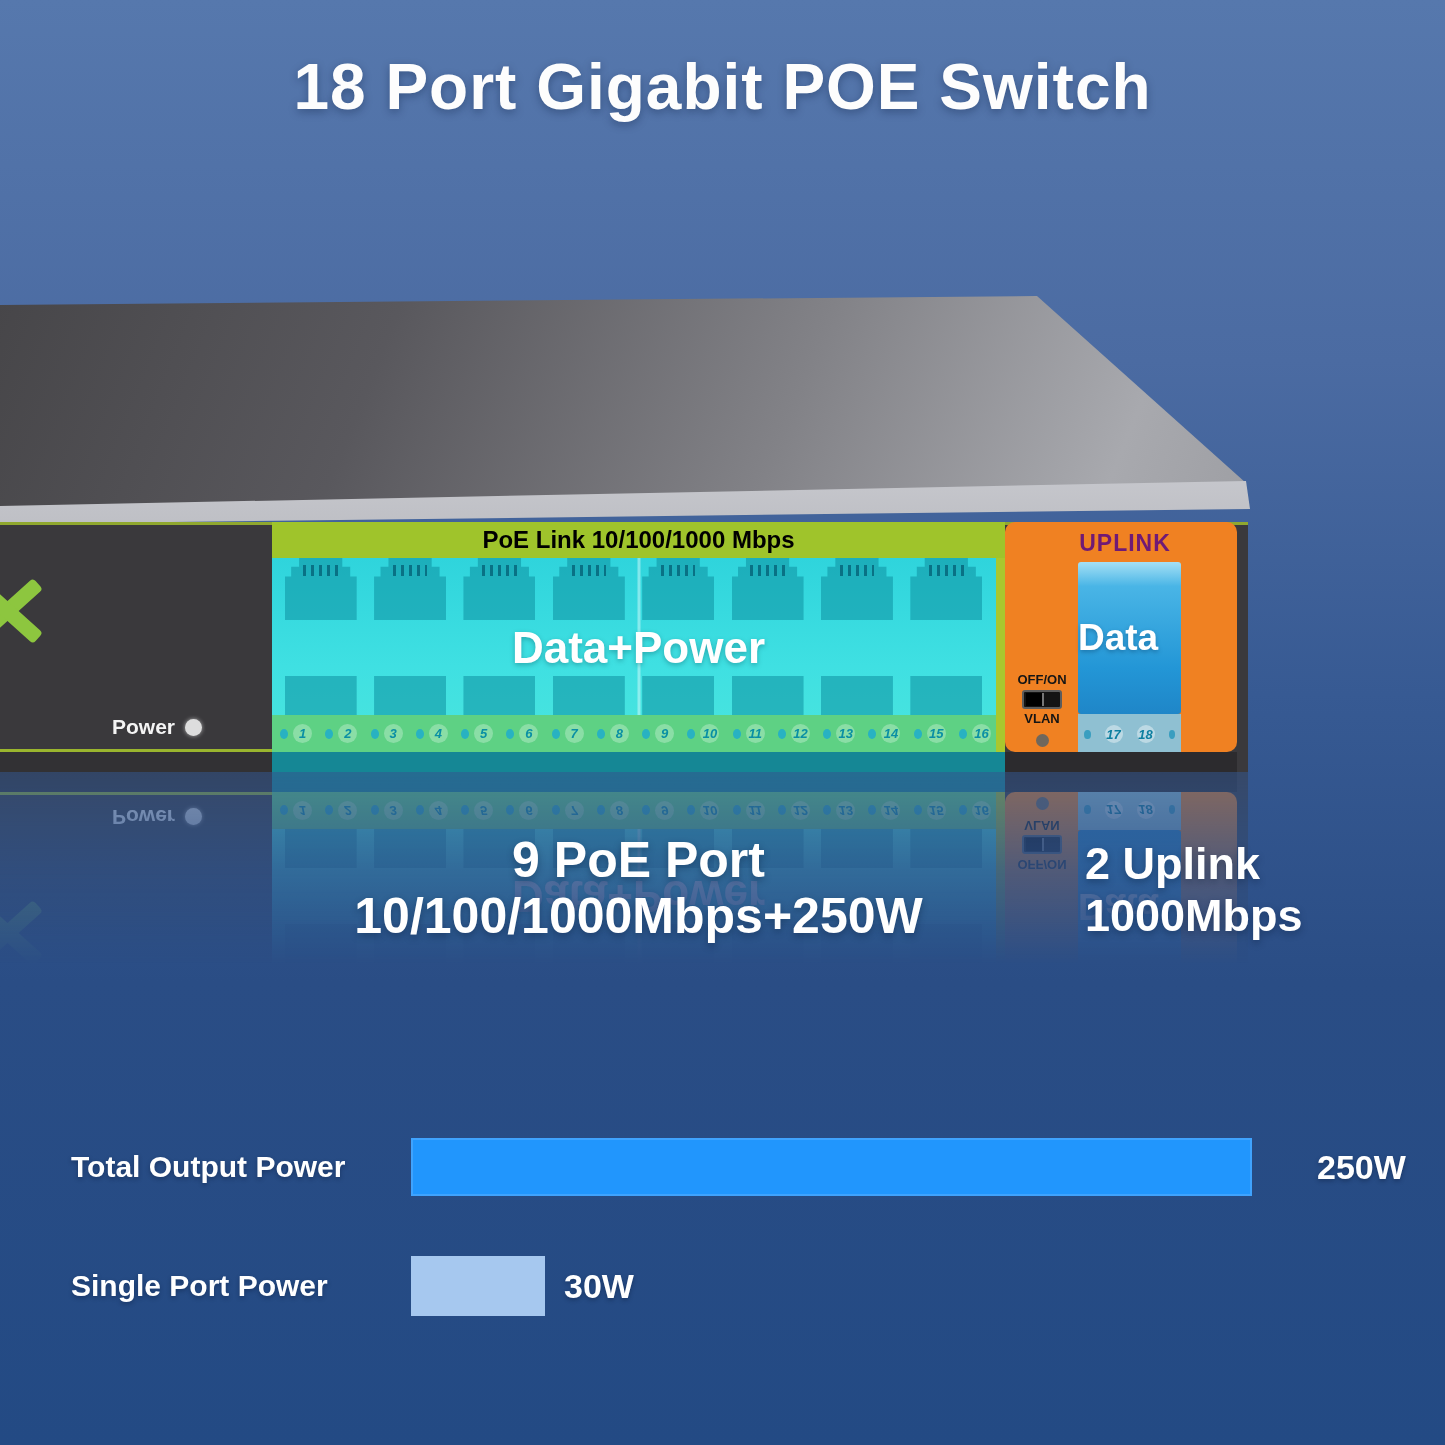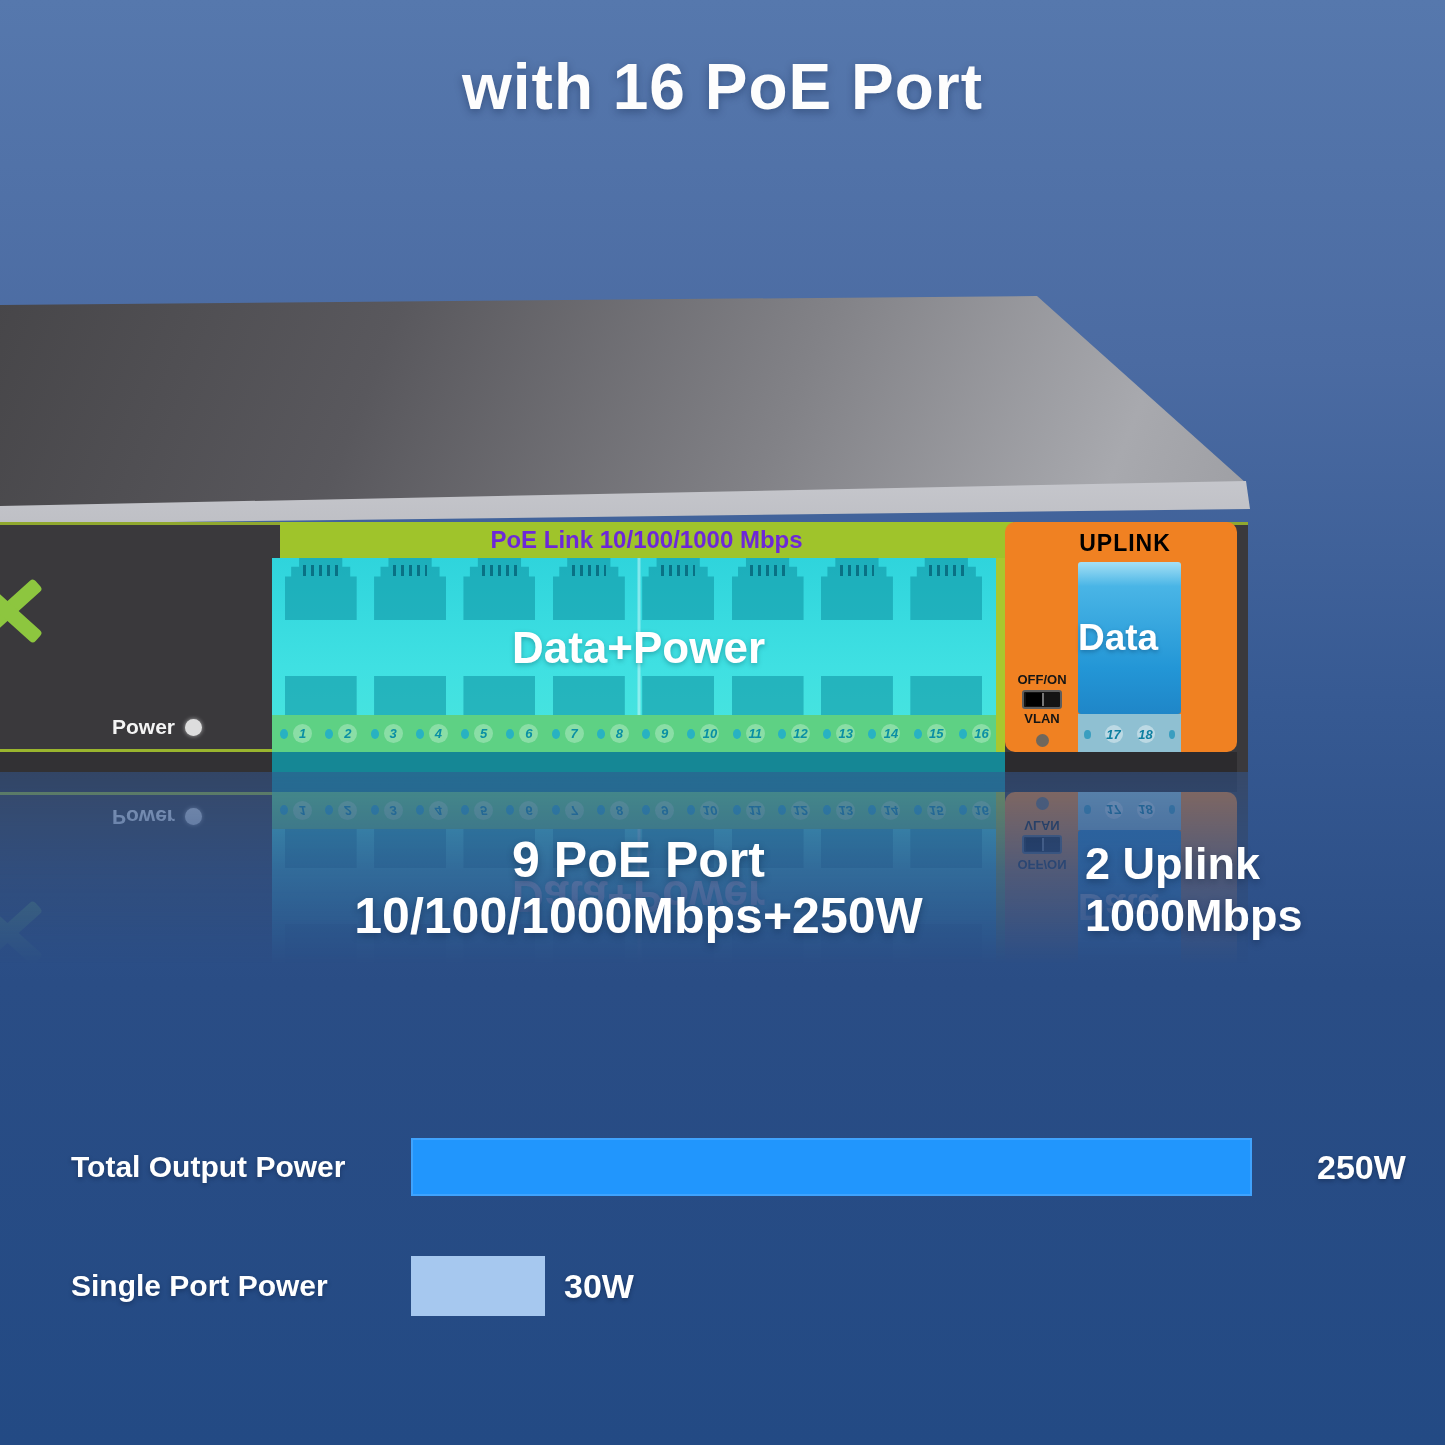--- a/index.html
+++ b/index.html
@@ -35,22 +35,22 @@
   .brand-x{position:absolute;left:-30px;top:52px;width:74px;height:74px;}
   .brand-x i{position:absolute;left:30px;top:-4px;width:15px;height:82px;background:#8dc63f;border-radius:4px;display:block;}
   .brand-x i:first-child{transform:rotate(48deg);}
   .brand-x i:last-child{transform:rotate(-48deg);}
   .power-row{position:absolute;left:112px;top:193px;display:flex;align-items:center;gap:10px;
     color:#f4f4f4;font-weight:700;font-size:21px;}
   .power-led{width:17px;height:17px;border-radius:50%;background:#dddddd;box-shadow:0 0 4px rgba(255,255,255,.6);}
   .left-footer{position:absolute;left:0;top:227px;width:272px;height:23px;background:#323134;border-top:3px solid #9ab52e;box-sizing:border-box;}
   
   .poe-panel{position:absolute;left:272px;top:0;width:733px;height:250px;}
-  .poe-header{position:absolute;left:8px;top:0;width:100%;height:36px;background:#9fc42b;
-    display:flex;align-items:center;justify-content:center;color:#6d28d9;font-weight:700;font-size:24px;}
+  .poe-header{position:absolute;left:0;top:0;width:100%;height:36px;background:#9fc42b;
+    display:flex;align-items:center;justify-content:center;color:#000000;font-weight:700;font-size:24px;}
   .poe-ports{position:absolute;left:0;top:36px;width:100%;height:180px;
     background:linear-gradient(180deg,#2fd4dc 0%,#3fe0e2 60%,#48e4de 100%);}
   .poe-right-border{position:absolute;right:0;top:36px;width:9px;height:194px;background:#a9c72e;}
   .rj-row{position:absolute;left:4px;right:14px;height:62px;display:flex;justify-content:space-around;}
   .rj-row.top{top:0;}
   .rj-row.bottom{bottom:0;transform:scaleY(-1);}
   .rj45{position:relative;width:72px;height:62px;background:rgba(16,148,164,.58);
     clip-path:polygon(0 100%,0 30%,9% 30%,9% 14%,20% 14%,20% 0,80% 0,80% 14%,91% 14%,91% 30%,100% 30%,100% 100%);}
   .rj45 b{position:absolute;left:26%;right:26%;top:7px;height:11px;display:block;
     background:repeating-linear-gradient(90deg,rgba(8,110,130,.95) 0 3px,transparent 3px 8px);}
@@ -61,21 +61,21 @@
     display:flex;align-items:center;justify-content:space-between;padding:0 14px 0 8px;box-sizing:border-box;}
   .pnum{display:flex;align-items:center;gap:5px;}
   .led-dot{width:8px;height:10px;border-radius:50%;background:#28b2c2;}
   .num-circ{min-width:19px;height:19px;border-radius:50%;background:rgba(255,255,255,.28);
     display:flex;align-items:center;justify-content:center;color:#0a8fa4;font-weight:700;font-size:13px;}
   .poe-footer{position:absolute;left:0;top:230px;width:100%;height:20px;background:#158795;}
   
   .uplink-panel{position:absolute;left:1005px;top:0;width:232px;height:230px;background:#f08122;border-radius:10px 10px 10px 10px;}
   .uplink-footer{position:absolute;left:1005px;top:230px;width:232px;height:20px;background:#2c2b2e;}
   .uplink-header{position:absolute;left:40px;top:8px;width:160px;text-align:center;
-    color:#000000;font-weight:700;font-size:23px;letter-spacing:1px;}
+    color:#701a75;font-weight:700;font-size:23px;letter-spacing:1px;}
   .vlan-group{position:absolute;left:2px;top:150px;width:70px;text-align:center;color:#151515;}
   .vlan-top{font-weight:700;font-size:13px;}
   .toggle{width:40px;height:19px;margin:3px auto 2px auto;background:#141414;border:2px solid #5c5c5c;
     border-radius:3px;position:relative;box-sizing:border-box;}
   .toggle i{position:absolute;left:2px;top:1px;width:16px;height:13px;background:#000;border-right:2px solid #777;display:block;}
   .vlan-bottom{font-weight:700;font-size:13px;}
   .vlan-led{width:13px;height:13px;border-radius:50%;background:#6f675c;margin:8px auto 0 auto;}
   .data-port{position:absolute;left:73px;top:40px;width:103px;height:152px;border-radius:3px;
     background:linear-gradient(180deg,#a5e0f5 0%,#49b5e6 16%,#2396d6 70%,#1f86c8 100%);
     display:flex;align-items:center;justify-content:flex-start;}
@@ -106,21 +106,21 @@
   .cval{position:absolute;top:0;color:#fff;font-weight:700;font-size:34px;line-height:58px;text-shadow:0 2px 4px rgba(10,25,55,.4);}
   .cval1{left:1268px;margin-left:41px;}
   .cval2{left:556px;line-height:60px;}
 </style>
 </head>
 <body>
 
 <div class="stage">
 
   <div class="title">
-    <div>with 16 PoE Port</div>
+    <div>18 Port Gigabit POE Switch</div>
   </div>
 
   <div class="switch">
     <div class="top-face"></div>
     <div class="bevel"></div>
 
     <div class="front-panel">
       <div class="panel-topline"></div>
 
       <div class="brand-x">

